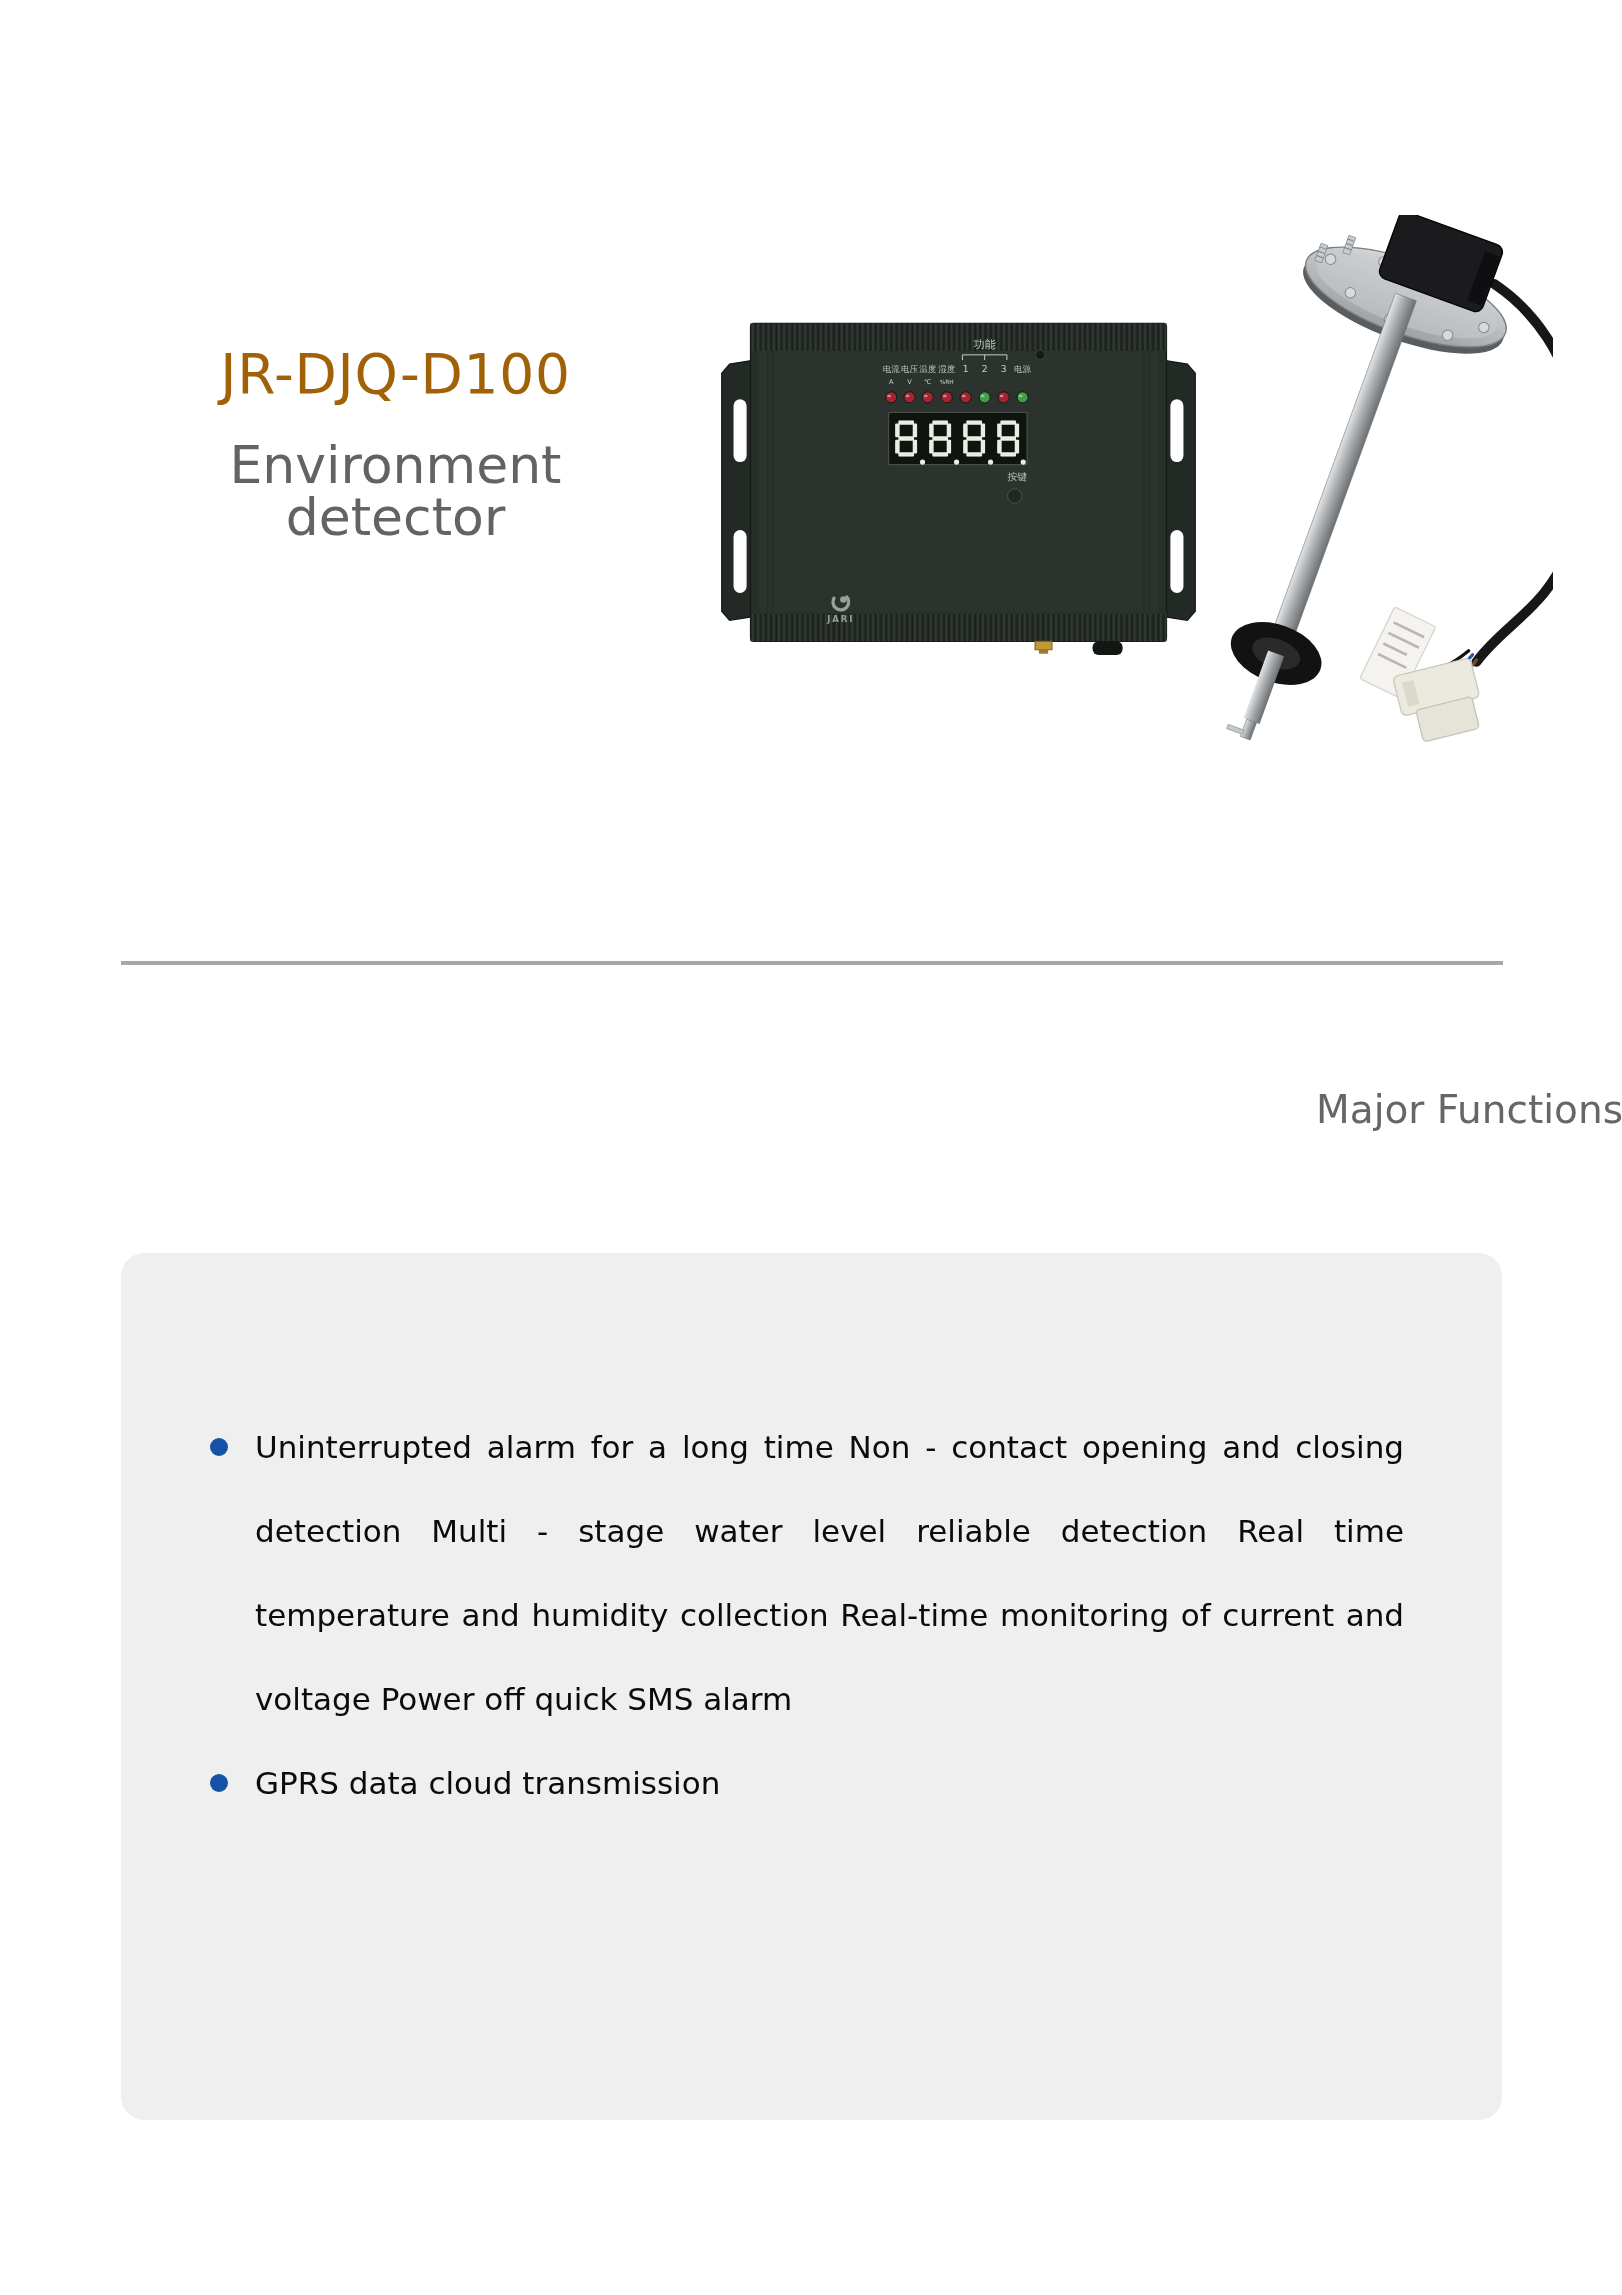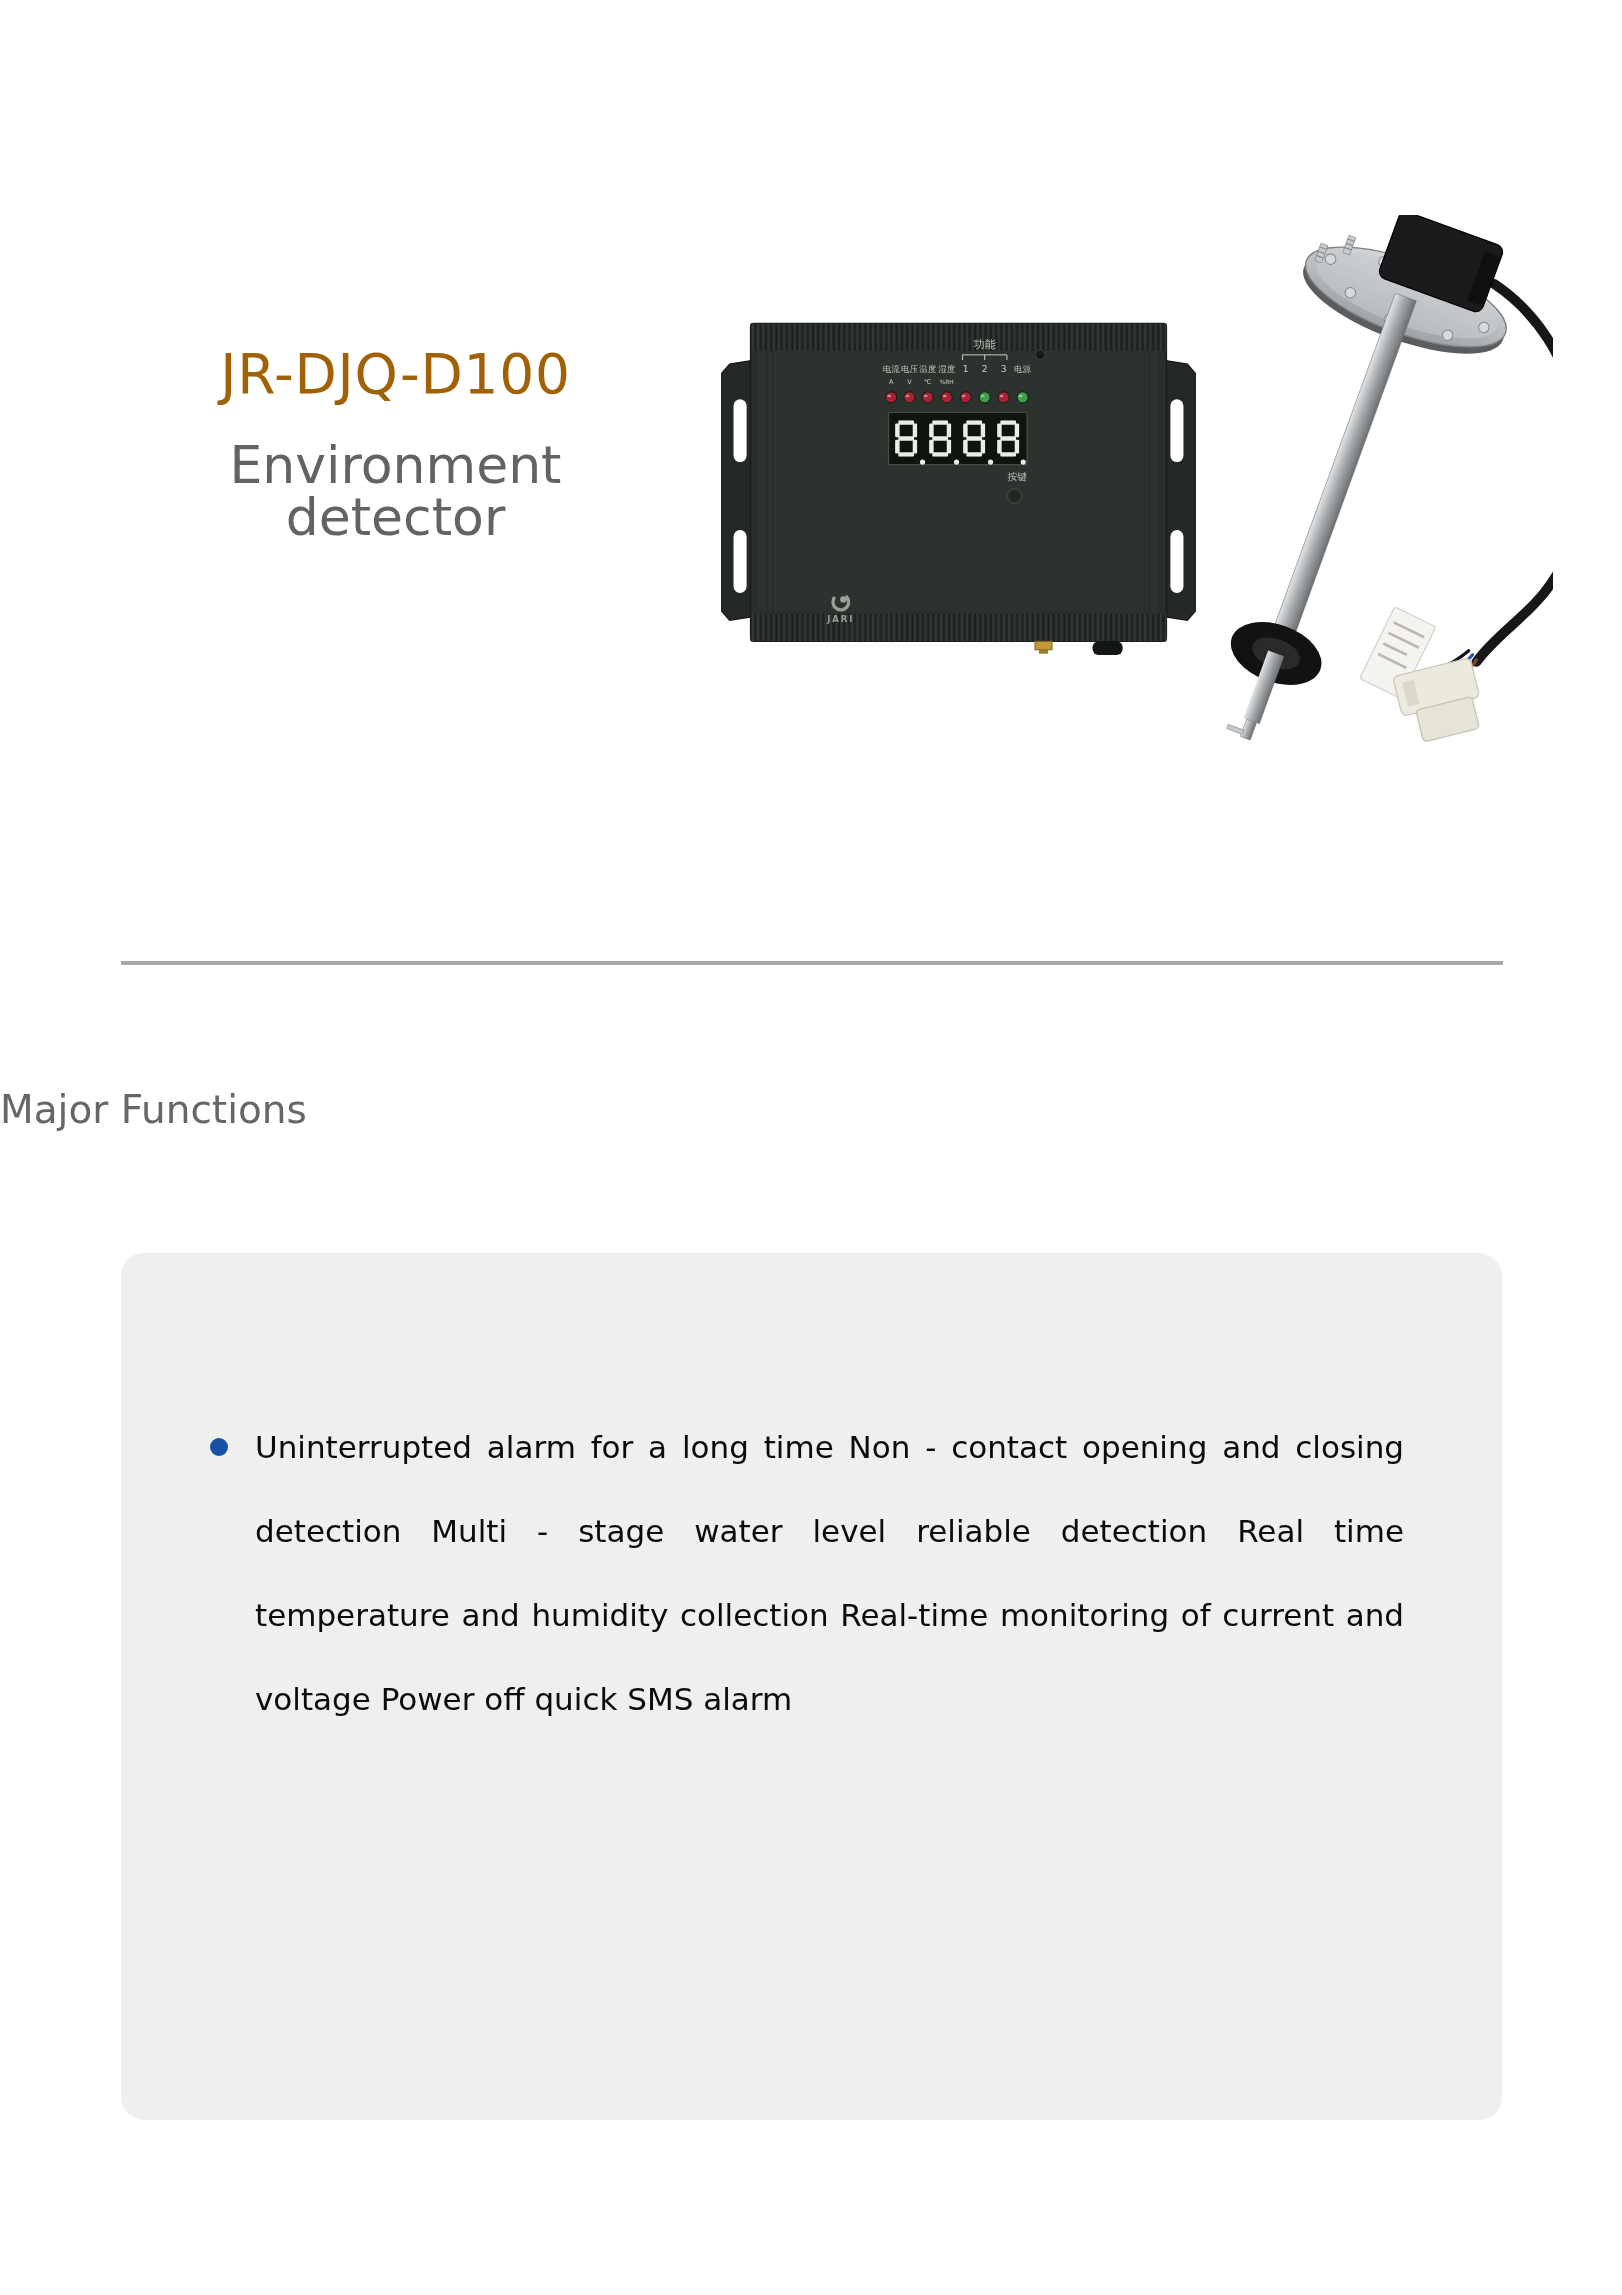--- a/index.html
+++ b/index.html
@@ -6,21 +6,21 @@
   body{
     width:1623px;height:2295px;position:relative;background:#ffffff;
     font-family:"DejaVu Sans","Liberation Sans",sans-serif;
   }
   
   .header{position:absolute;left:134px;top:347px;width:523px;text-align:center;}
   .model{font-size:55px;line-height:1;color:#a16207;font-weight:400;letter-spacing:0.7px;}
   .subtitle{font-size:52px;line-height:1;color:#636363;font-weight:400;margin-top:37px;}
   
   .divider{position:absolute;left:121px;top:961px;width:1382px;height:3.9px;background:#a7a7a7;}
-  .section-title{position:absolute;left:0;top:1090px;width:1623px;text-align:left;
+  .section-title{position:absolute;left:0;top:1090px;width:1623px;text-align:right;
     font-size:39px;line-height:1;color:#666666;font-weight:400;}
   
   .card{position:absolute;left:121px;top:1253px;width:1381px;height:867px;
     background:#efefef;border-radius:23px;}
   .features{position:absolute;left:0;right:0;top:152px;margin:0;
     padding:0 98px 0 134px;list-style:none;}
   .features li{position:relative;font-size:31px;line-height:84px;color:#0b0b0b;
     text-align:justify;text-justify:inter-word;}
   .features li::before{content:"";position:absolute;left:-45px;top:33px;width:18.3px;height:18.3px;
     border-radius:50%;background:#1552a5;}
@@ -213,15 +213,16 @@
     <rect x="352" y="702" width="18" height="38" fill="#dcd9cc"></rect>
   </g>
 </svg>
 
 <div class="divider"></div>
 <div class="section-title">Major Functions</div>
 
 <div class="card">
   <ul class="features">
     <li>Uninterrupted alarm for a long time Non - contact opening and closing detection Multi - stage water level reliable detection Real time temperature and humidity collection Real-time monitoring of current and voltage Power off quick SMS alarm</li>
+    <li>GPRS data cloud transmission</li>
   </ul>
 </div>
 
 
 </body></html>

